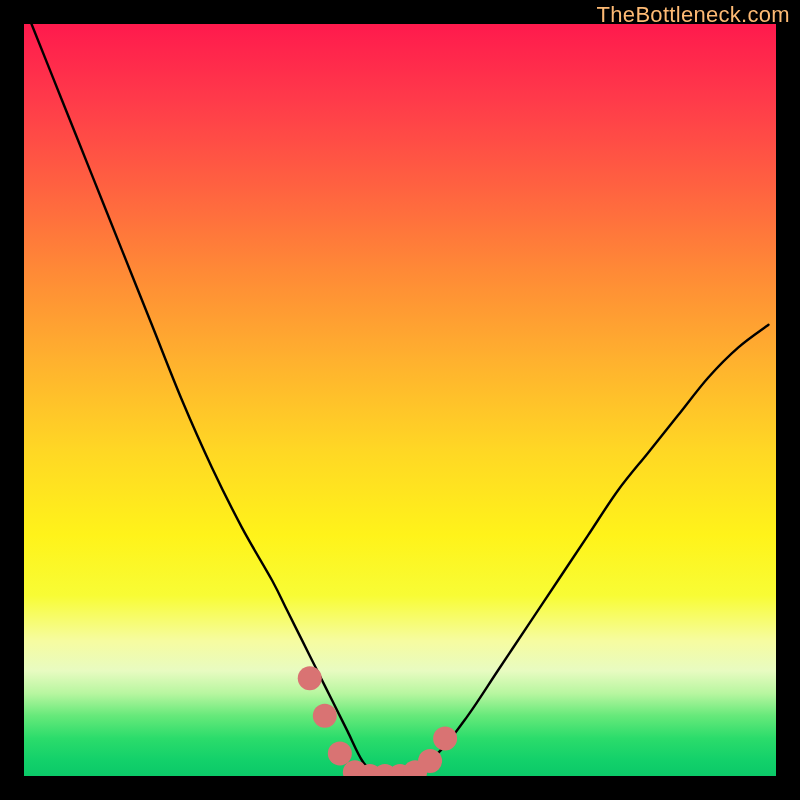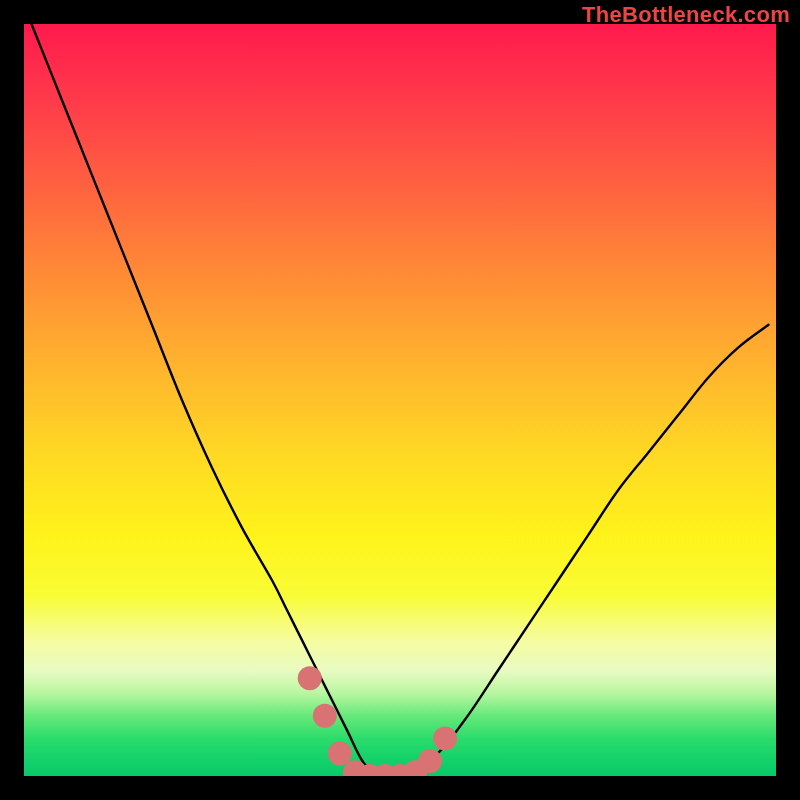--- a/index.html
+++ b/index.html
@@ -40,23 +40,23 @@
       #2bdc6b 95%,
       #12d06a 98%,
       #0bc968 100%
     );
     overflow: hidden;
   }
   .watermark {
     position: absolute;
     top: 2px;
     right: 10px;
-    color: #ef4444;
+    color: #fdba74;
     font-size: 22px;
-    font-weight: 700;
+    font-weight: 400;
     letter-spacing: 0.3px;
     z-index: 5;
     pointer-events: none;
   }
   svg.curve-layer {
     position: absolute;
     left: 0;
     top: 0;
     width: 752px;
     height: 752px;

